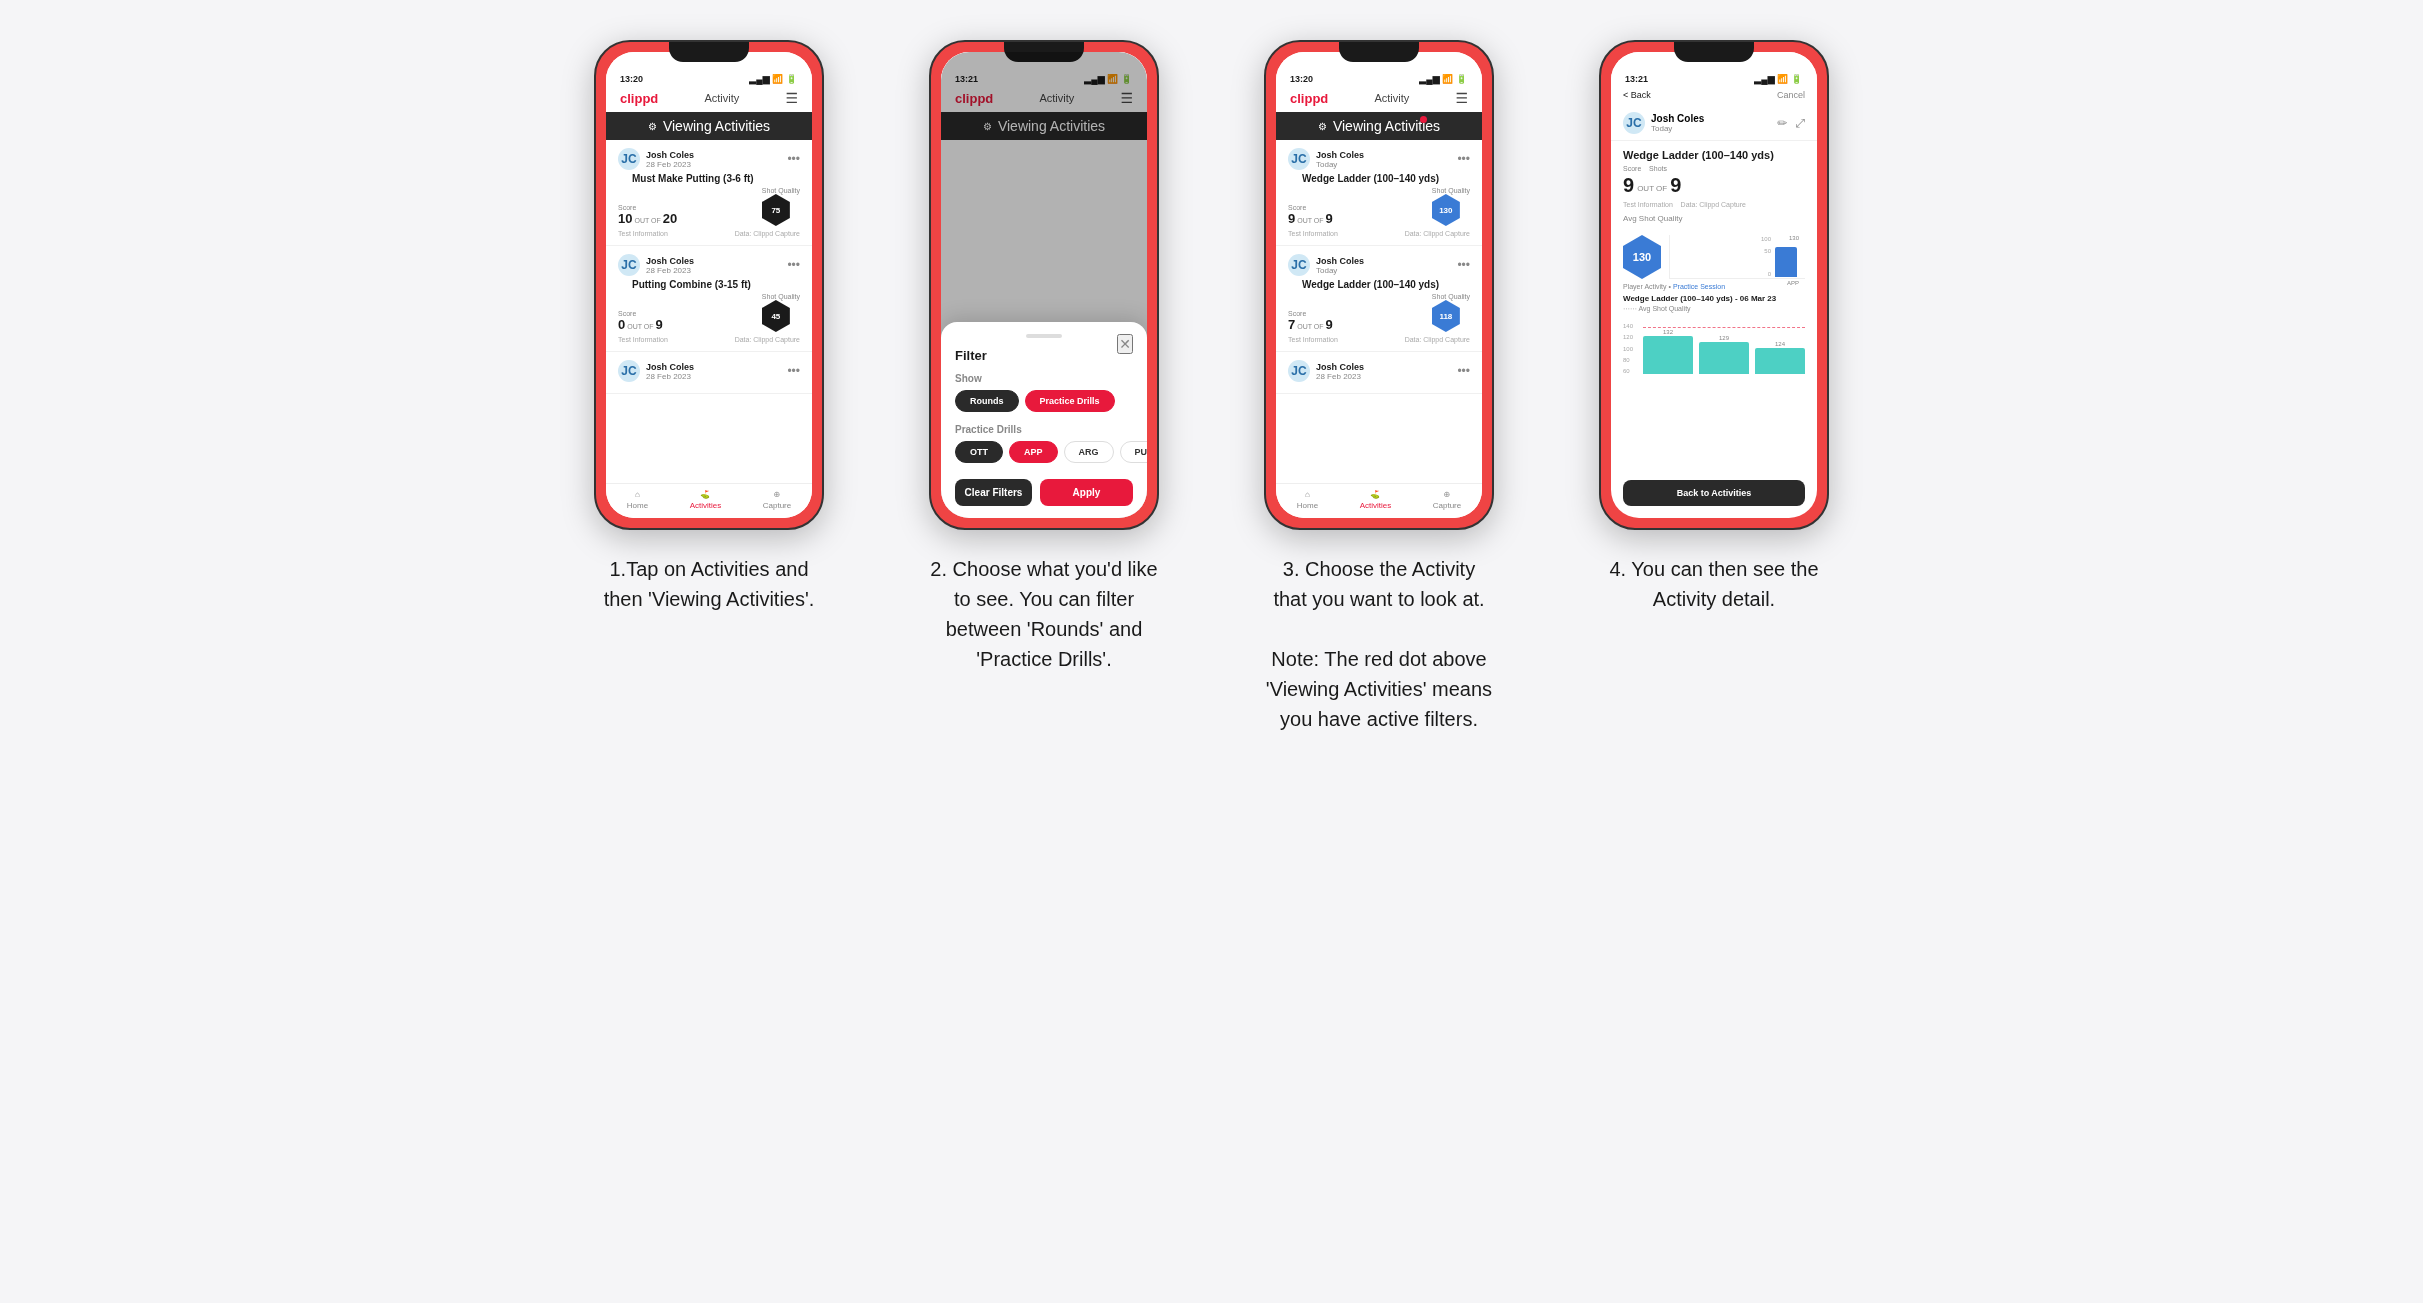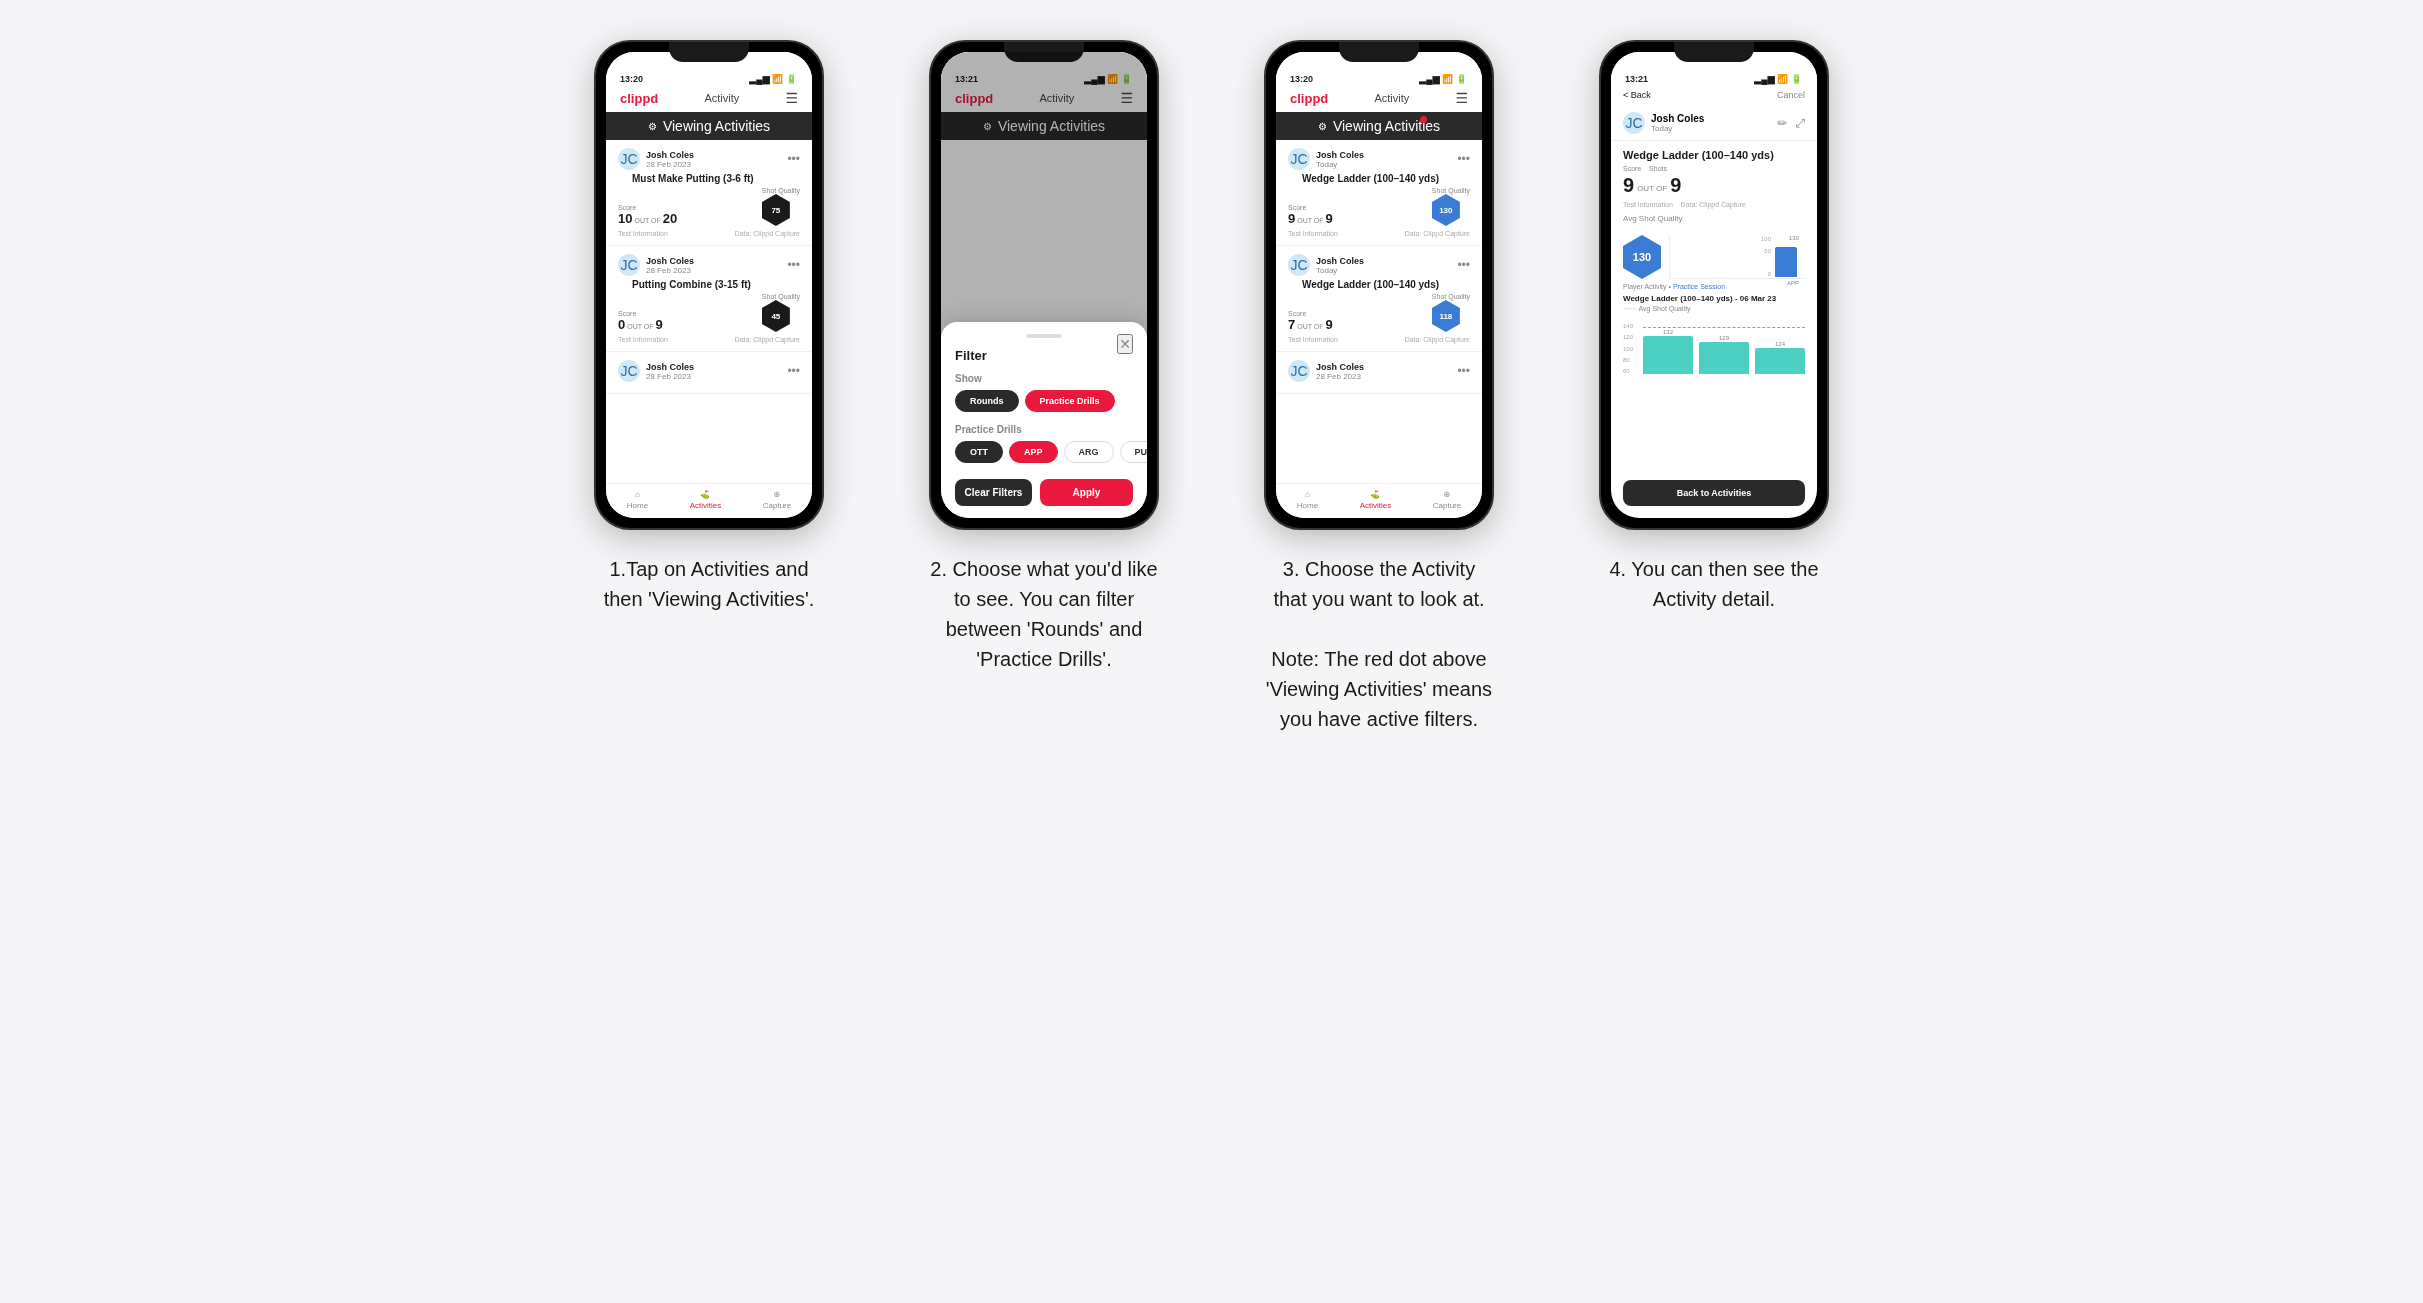--- a/index.html
+++ b/index.html
@@ -22,21 +22,21 @@
       display: flex;
       flex-direction: column;
       align-items: center;
       flex: 1;
       gap: 24px;
     }
     
     .phone {
       width: 230px;
       height: 490px;
-      background: #000000;
+      background: #ef4444;
       border-radius: 36px;
       padding: 10px;
       position: relative;
       box-shadow: 0 8px 32px rgba(0,0,0,0.25);
       border: 2px solid #333;
     }
     .phone-inner {
       width: 100%;
       height: 100%;
       background: #fff;
@@ -136,23 +136,23 @@
       margin-bottom: 3px;
     }
     .card-avatar {
       width: 22px;
       height: 22px;
       background: #d0e8f5;
       border-radius: 50%;
       display: flex;
       align-items: center;
       justify-content: center;
-      font-size: 14px;
+      font-size: 12px;
       color: #2a6fa8;
-      font-weight: 400;
+      font-weight: 700;
       flex-shrink: 0;
     }
     .card-user-info {
       margin-left: 6px;
       flex: 1;
     }
     .card-user-name {
       font-size: 9px;
       font-weight: 600;
       color: #1a1a1a;

